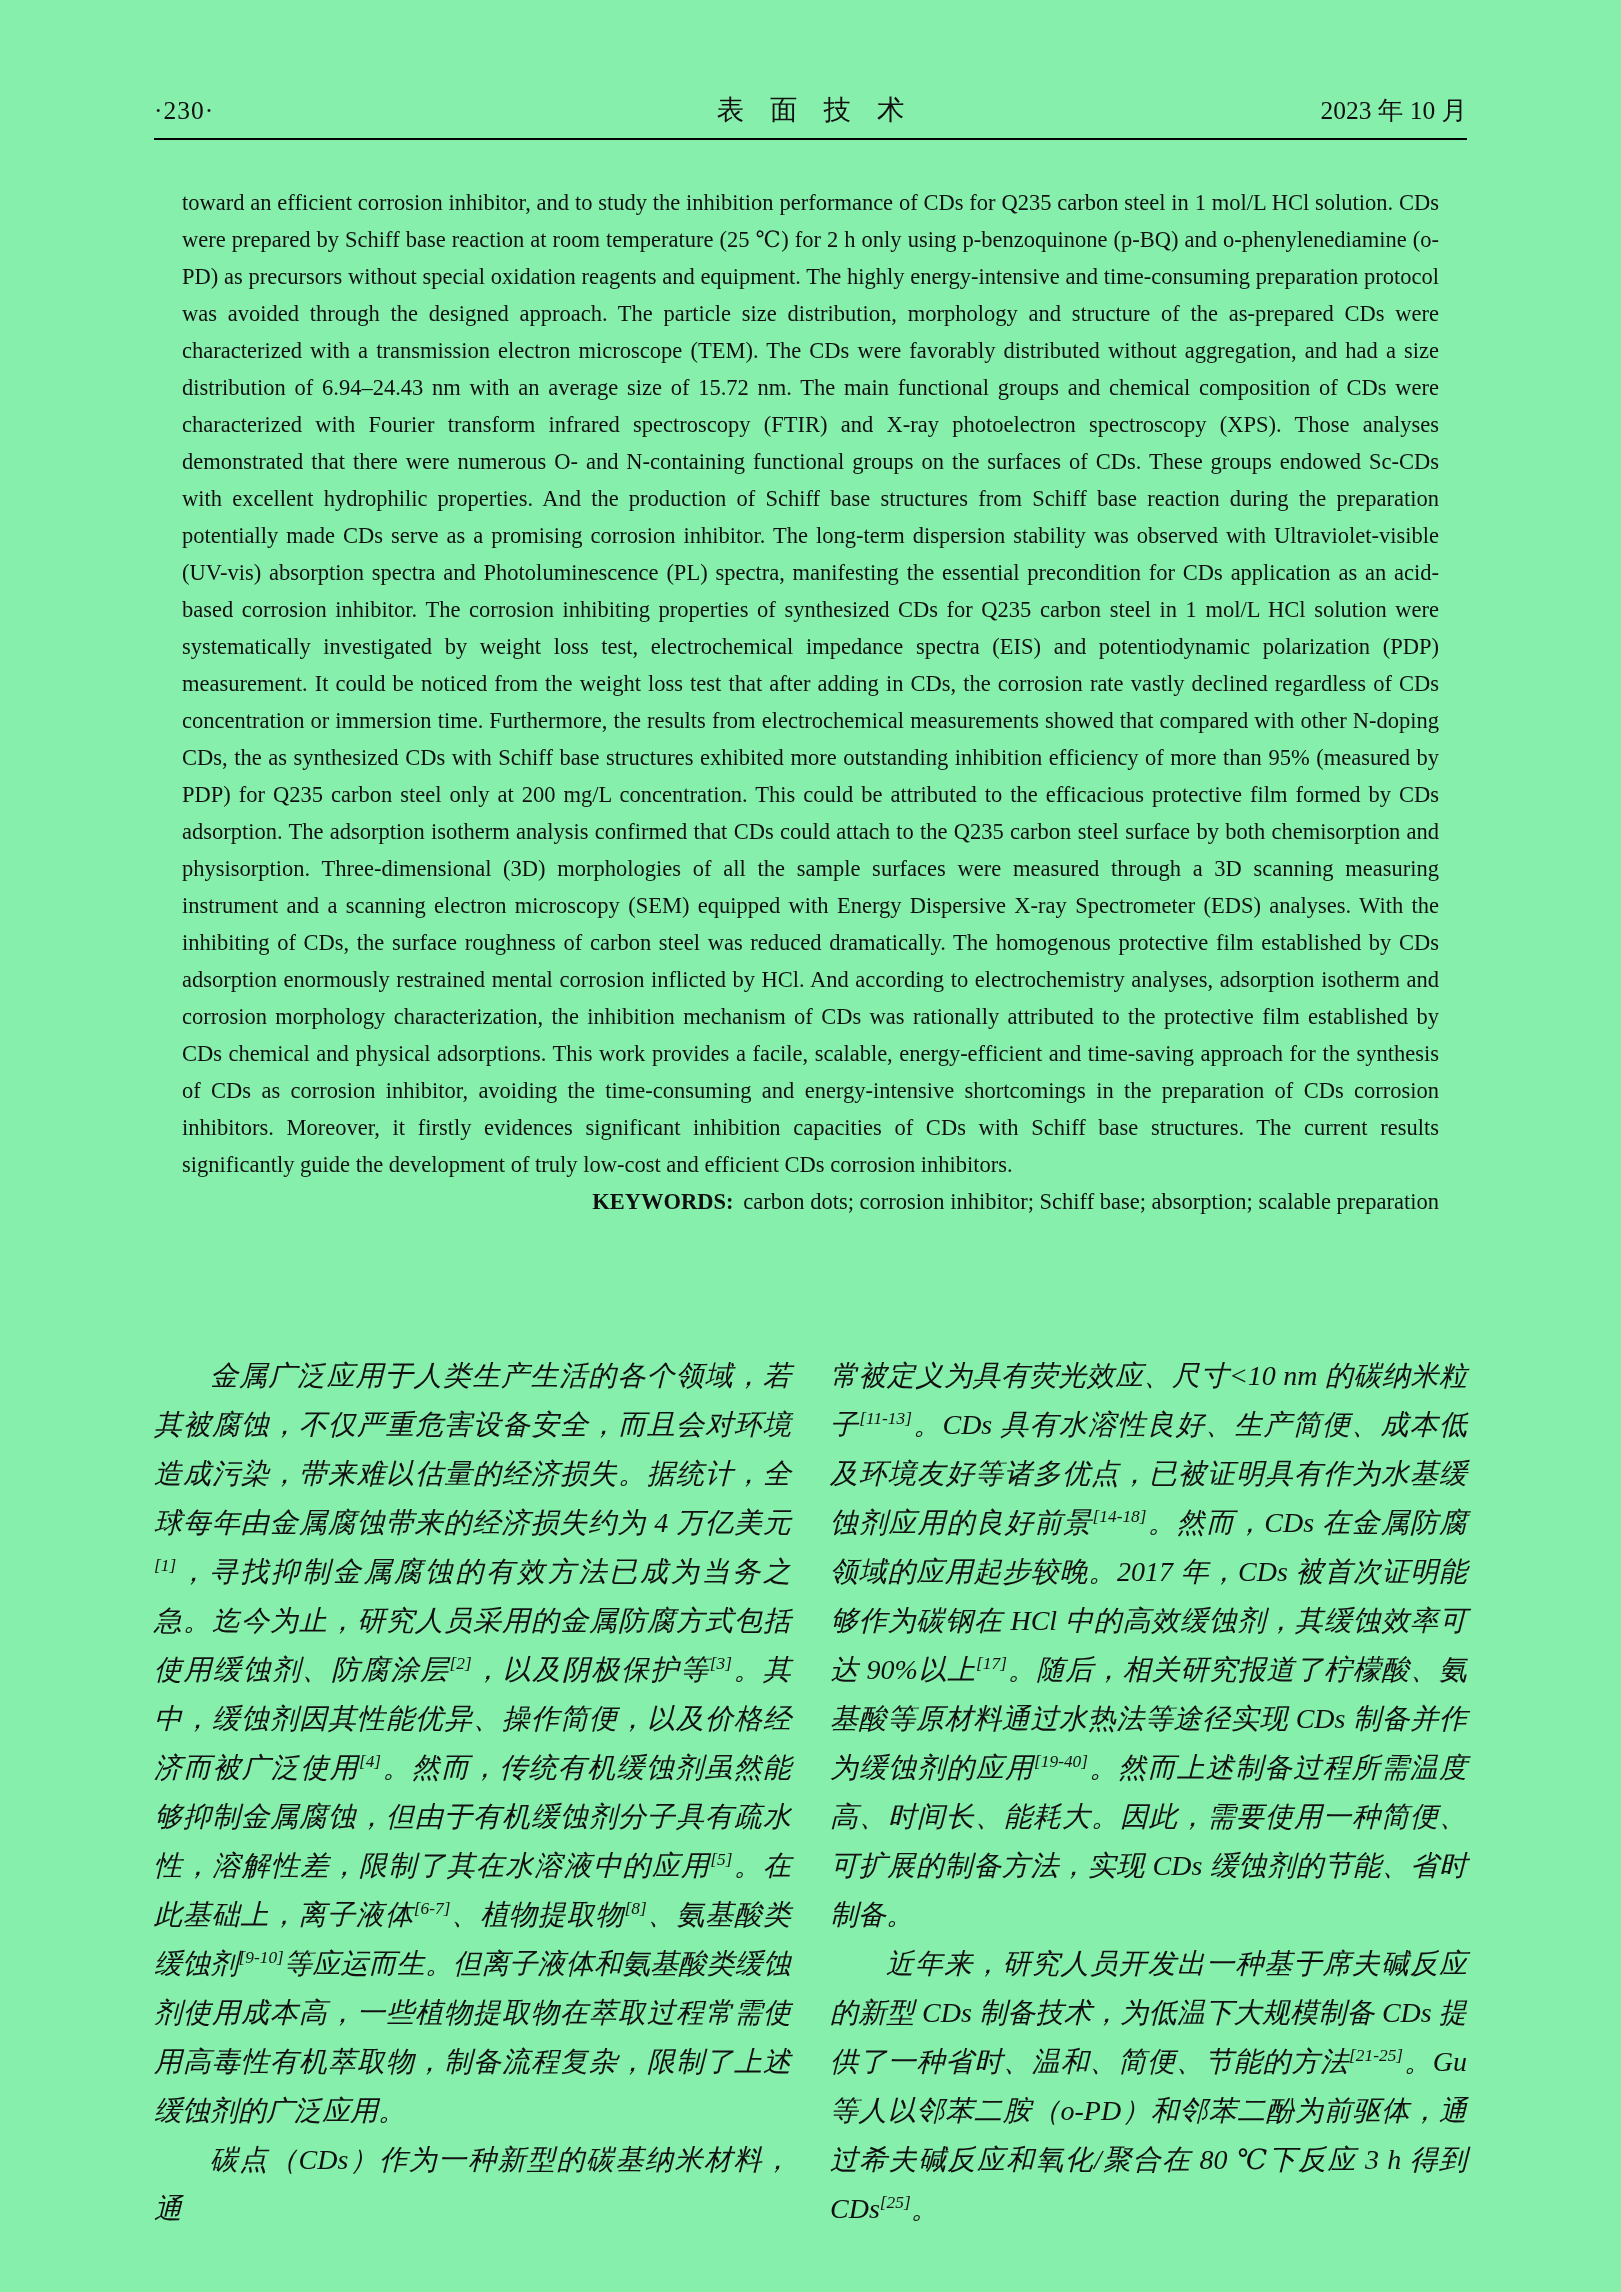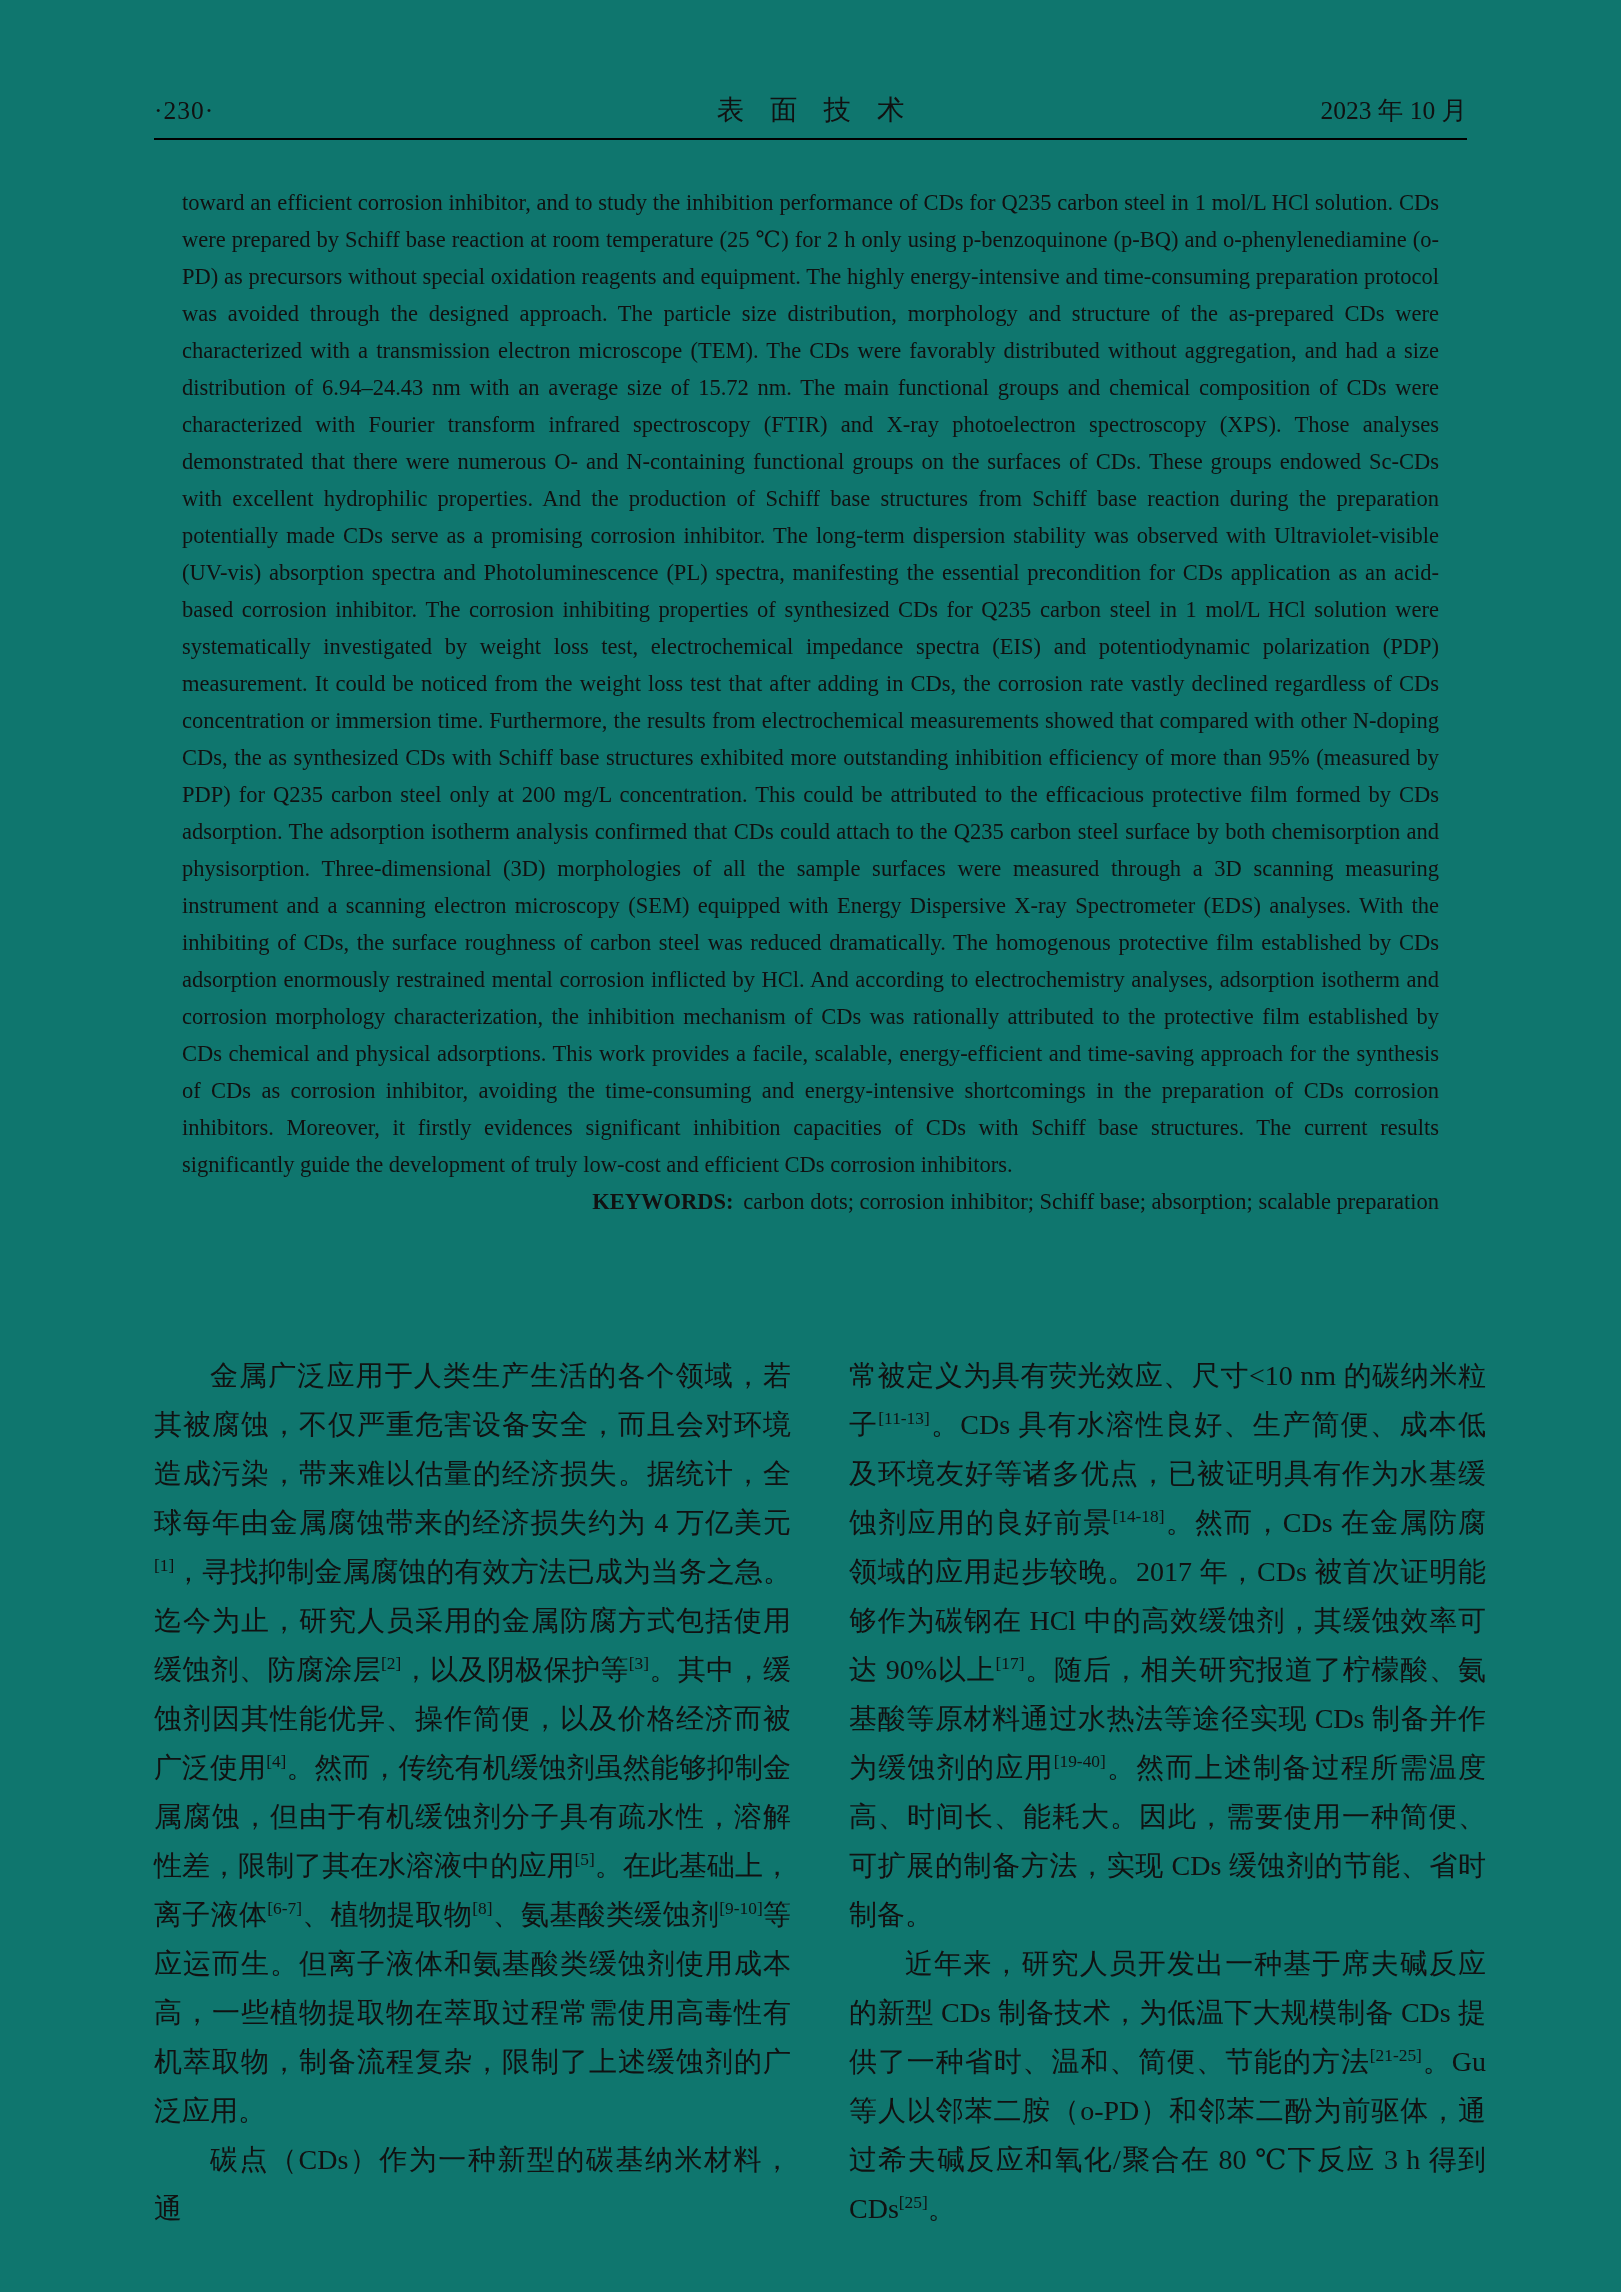--- a/index.html
+++ b/index.html
@@ -6,21 +6,21 @@
   html, body { background: #ffffff; }
   body {
     width: 1621px;
     font-family: "Liberation Serif", "DejaVu Serif", serif;
     color: #111111;
   }
   .page {
     position: relative;
     width: 1621px;
     height: 2293px;
-    background: #0f766e;
+    background: #86efac;
     overflow: hidden;
   }
   .page-header {
     position: absolute;
     top: 92px;
     left: 154px;
     width: 1313px;
     display: grid;
     grid-template-columns: 1fr auto 1fr;
     align-items: baseline;
@@ -52,24 +52,25 @@
     text-align: justify;
   }
   .keywords { text-align: right; }
   .kw-label { font-weight: bold; margin-right: 9.8px; }
   .body-columns {
     position: absolute;
     top: 1351px;
     left: 154px;
     width: 1313px;
     display: flex;
-    gap: 58px;
+    gap: 39px;
     font-size: 28px;
     line-height: 49px;
     text-align: justify;
+    font-style: italic;
   }
   .col { width: 637px; flex: 0 0 637px; }
   .cn-para.indent { text-indent: 2em; }
   sup {
     font-size: 0.62em;
     line-height: 0;
     vertical-align: super;
   }
 </style>
 </head>

